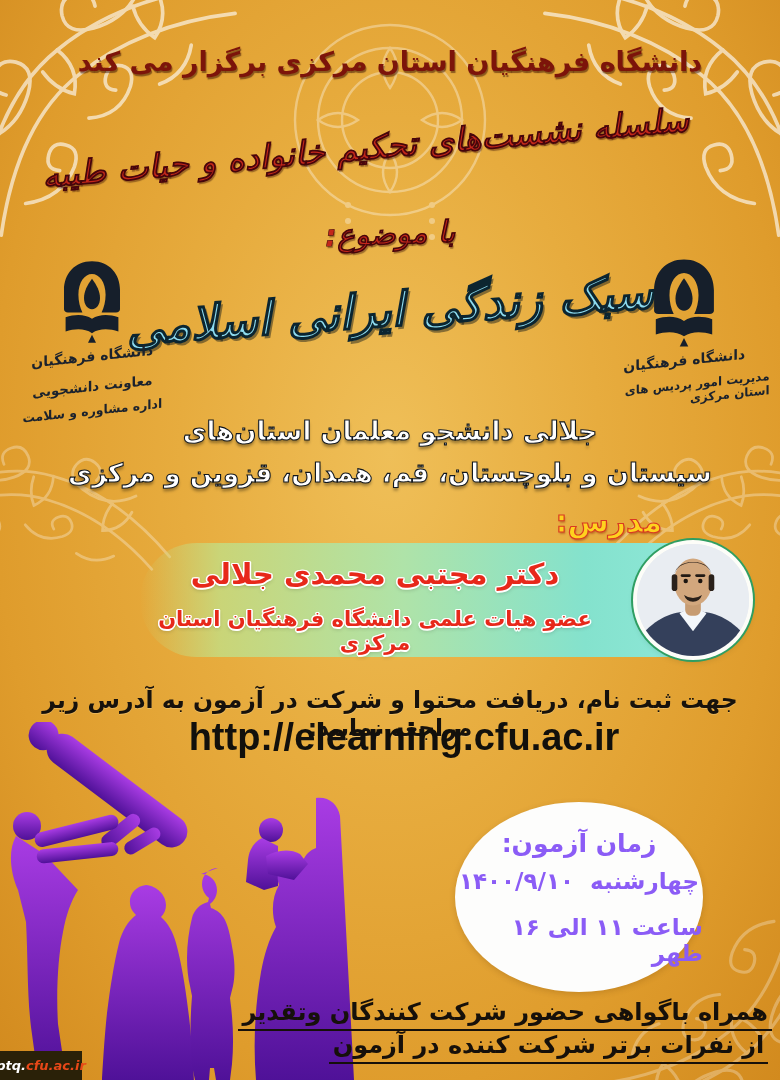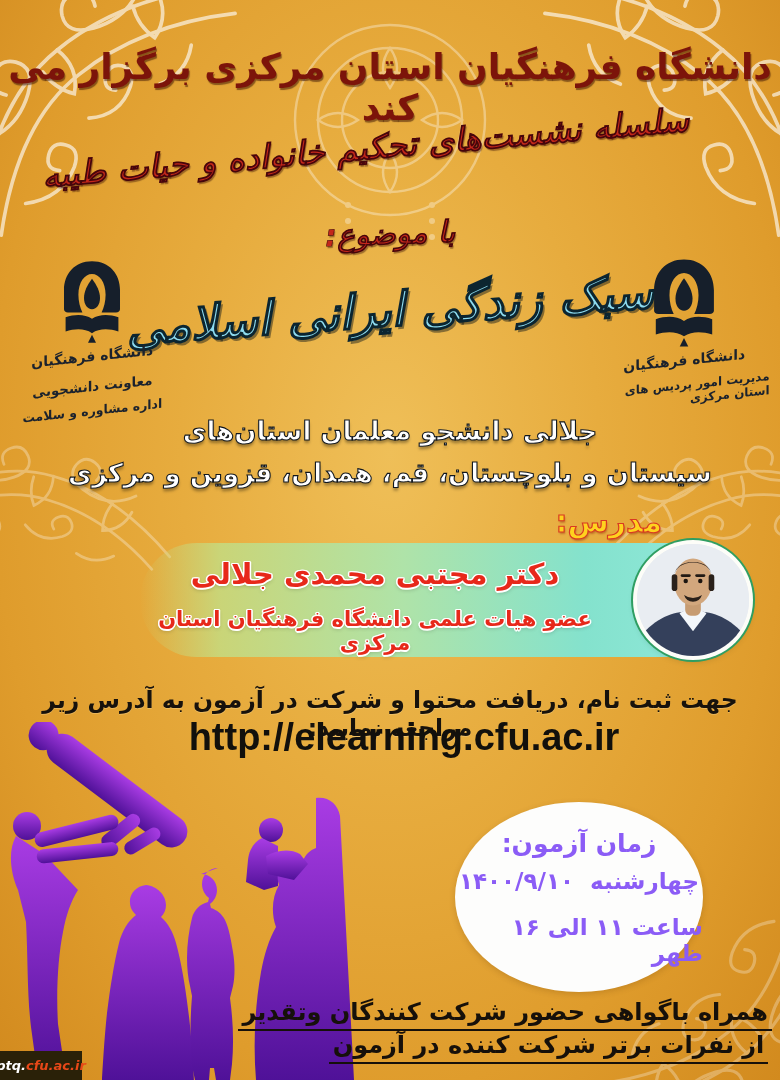--- a/index.html
+++ b/index.html
@@ -8,21 +8,21 @@
     font-family:"DejaVu Sans",sans-serif;direction:rtl;
     background:
       radial-gradient(ellipse at 50% 42%, #efbf58 0%, #e7ac3e 38%, #df9c2c 72%, #d28a1e 100%);
   }
   .abs{position:absolute;}
   
   .orn{position:absolute;pointer-events:none;}
   
   .topline{
     top:46px;left:0;right:0;text-align:center;
-    font-size:36px;font-weight:bold;color:#7c140a;
+    font-size:27px;font-weight:bold;color:#7c140a;
     text-shadow:1px 2px 1px rgba(45,8,0,.5);
   }
   .series{
     top:126px;left:90px;width:600px;text-align:center;white-space:nowrap;
     font-size:33px;font-weight:bold;font-style:italic;color:#c3271b;
     -webkit-text-stroke:.7px #45060b;
     text-shadow:1px 2px 1px rgba(40,0,0,.4);
     transform:rotate(-5deg);
   }
   .subject{

